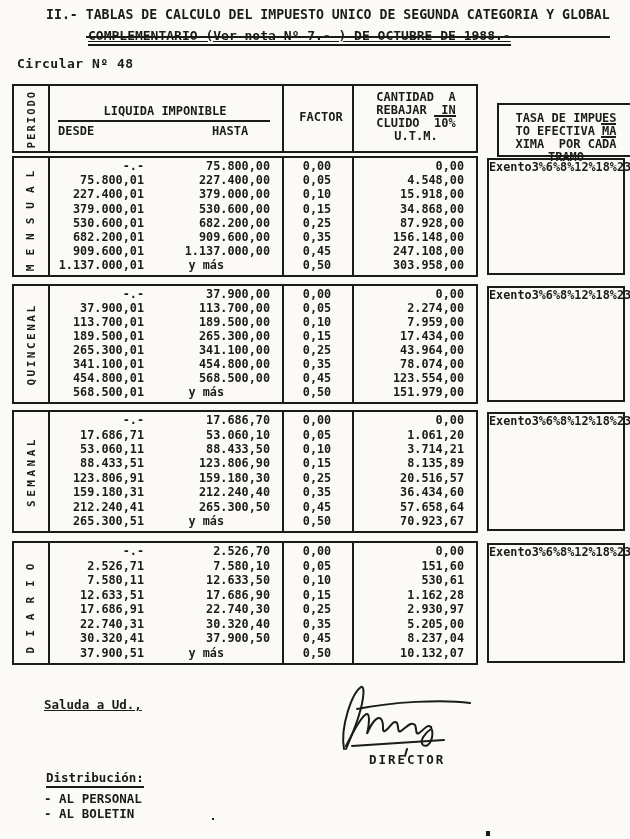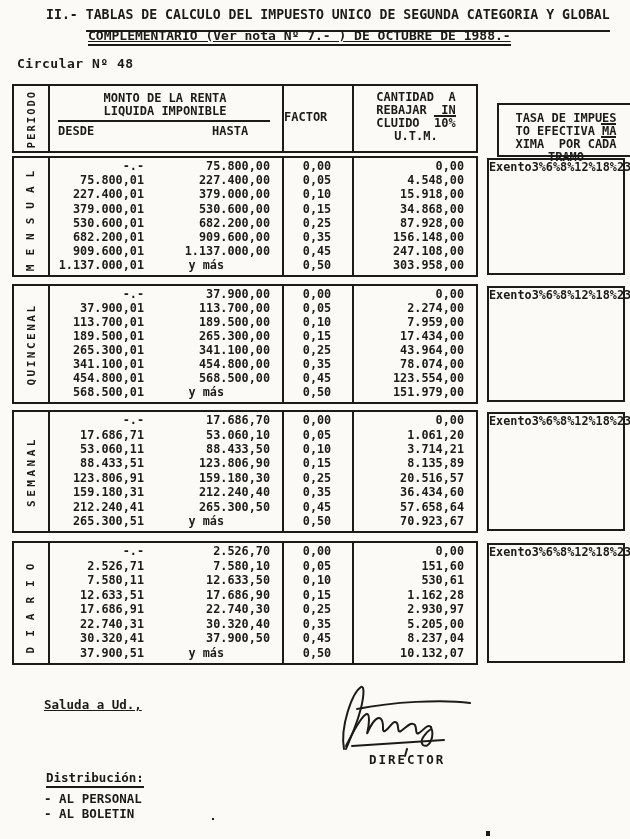--- a/index.html
+++ b/index.html
@@ -7,21 +7,21 @@
   html,body { margin:0; padding:0; }
   body {
     width:630px; height:839px; position:relative; overflow:hidden;
     background:var(--paper); color:var(--ink);
     font-family:"DejaVu Sans Mono", monospace; font-weight:bold;
     -webkit-font-smoothing:antialiased;
   }
   .abs { position:absolute; }
   
   .title1 { left:46px; top:7px; font-size:13.2px; white-space:nowrap; }
-  .title1 .ul { border-bottom:2px solid var(--ink); padding-bottom:8px; }
+  .title1 .ul { border-bottom:2px solid var(--ink); padding-bottom:14px; }
   .title2 { left:88px; top:28px; font-size:13px; white-space:nowrap;
             border-bottom:2px solid var(--ink); padding-bottom:1px;text-decoration:underline; }
   .circular { left:17px; top:56px; font-size:13px; letter-spacing:0.5px; }
   
   .box { position:absolute; border:2px solid var(--ink); }
   .hdr-box   { left:12px; top:84px;  width:466px; height:69px; }
   .tasa-hdr  { left:497px; top:88px; width:138px; height:54px;margin-top:15px; }
   .sec       { left:12px; width:466px; }
   .sec[data-sec="0"] { top:156px; height:121px; }
   .sec[data-sec="1"] { top:284px; height:120px; }
@@ -34,21 +34,21 @@
   .tasa-box[data-sec="3"] { top:543px; height:120px; }
   .vline { position:absolute; top:0; bottom:0; border-left:2px solid var(--ink); }
   .v1 { left:34px; } .v2 { left:268px; } .v3 { left:338px; }
   
   .hdr-box .cell, .tasa-hdr .cell { position:absolute; font-size:12px; white-space:pre; }
   .monto1 { left:34px; top:5px;  width:234px; text-align:center; }
   .monto2 { left:34px; top:18px; width:234px; text-align:center; }
   .monto-rule { position:absolute; left:44px; top:34px; width:212px; border-top:2px solid var(--ink); }
   .h-desde { left:44px;  top:38px; }
   .h-hasta { left:198px; top:38px; }
-  .h-factor { left:270px; top:24px; width:74px; text-align:left; }
+  .h-factor { left:270px; top:24px; width:74px; text-align:center; }
   .cant { left:338px; width:128px; text-align:center; }
   .cant.l1 { top:4px; } .cant.l2 { top:17px; } .cant.l3 { top:30px; } .cant.l4 { top:43px; }
   .tasa-hdr .cell { left:0; width:134px; text-align:center; }
   .tasa-hdr .l1 { top:6px; } .tasa-hdr .l2 { top:19px;text-align:center; }
   .tasa-hdr .l3 { top:32px; } .tasa-hdr .l4 { top:45px; }
   .ovl { position:absolute; border-top:2px solid var(--ink); height:0; }
   .ovl-10  { left:420px; top:29px; width:22px; }
   .ovl-ma  { left:102px; top:18px; width:15px; }
   .ovl-da  { left:102px; top:31px; width:15px; }
   
@@ -92,21 +92,20 @@
 <div class="abs title2">COMPLEMENTARIO (Ver nota Nº 7.- ) DE OCTUBRE DE 1988.-</div>
 <div class="abs circular">Circular Nº 48</div>
 
 <div class="box hdr-box">
   <div class="vline v1"></div>
   <div class="vline v2"></div>
   <div class="vline v3"></div>
   <div class="plabel periodo-label">
       <span>PERIODO</span>
     </div>
-  <div class="cell monto1">MONTO DE LA RENTA</div>
   <div class="cell monto2">LIQUIDA IMPONIBLE</div>
   <div class="monto-rule"></div>
   <div class="cell h-desde">DESDE</div>
   <div class="cell h-hasta">HASTA</div>
   <div class="cell h-factor">FACTOR</div>
   <div class="cell cant l1">CANTIDAD  A</div>
   <div class="cell cant l2">REBAJAR  IN</div>
   <div class="cell cant l3">CLUIDO  10%</div>
   <div class="cell cant l4">U.T.M.</div>
   <div class="ovl ovl-10"></div>

